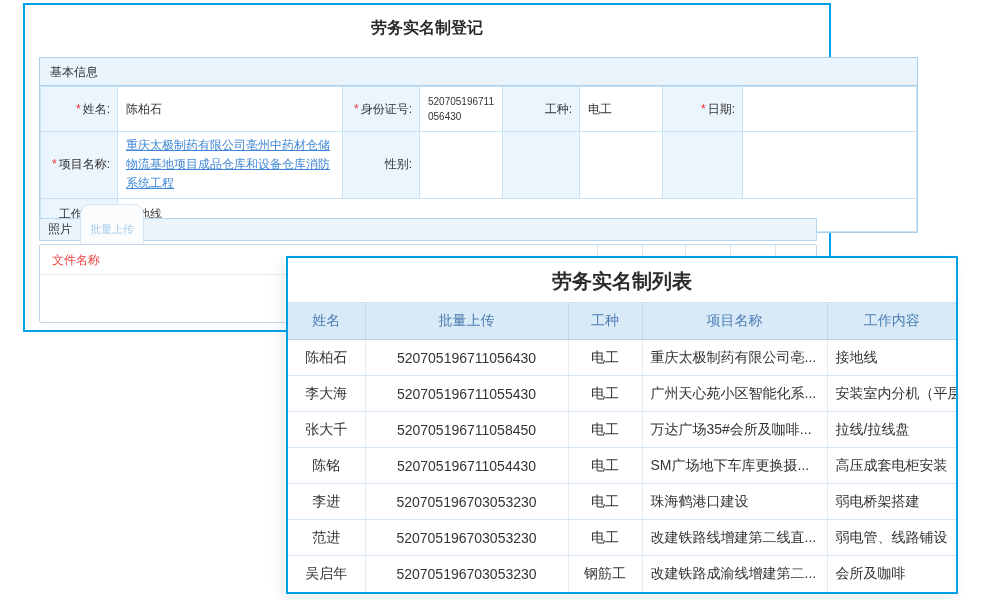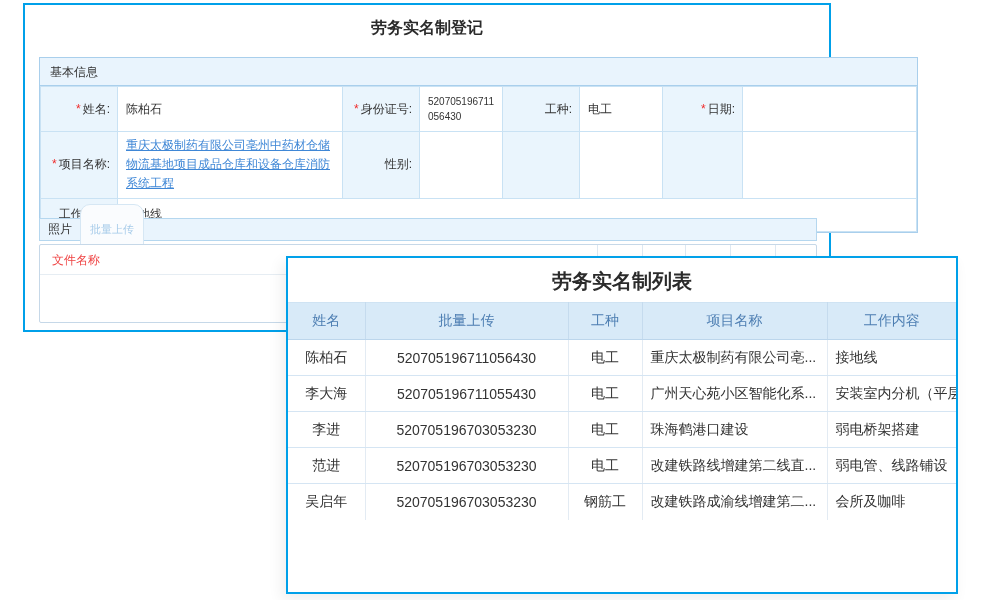--- a/index.html
+++ b/index.html
@@ -156,20 +156,34 @@
         <td class="c-work">接地线</td>
       </tr>
       <tr>
         <td class="c-name">李大海</td>
         <td class="c-id">520705196711055430</td>
         <td class="c-job">电工</td>
         <td class="c-proj">广州天心苑小区智能化系...</td>
         <td class="c-work">安装室内分机（平层、跃...</td>
       </tr>
       <tr>
+        <td class="c-name">张大千</td>
+        <td class="c-id">520705196711058450</td>
+        <td class="c-job">电工</td>
+        <td class="c-proj">万达广场35#会所及咖啡...</td>
+        <td class="c-work">拉线/拉线盘</td>
+      </tr>
+      <tr>
+        <td class="c-name">陈铭</td>
+        <td class="c-id">520705196711054430</td>
+        <td class="c-job">电工</td>
+        <td class="c-proj">SM广场地下车库更换摄...</td>
+        <td class="c-work">高压成套电柜安装</td>
+      </tr>
+      <tr>
         <td class="c-name">李进</td>
         <td class="c-id">520705196703053230</td>
         <td class="c-job">电工</td>
         <td class="c-proj">珠海鹤港口建设</td>
         <td class="c-work">弱电桥架搭建</td>
       </tr>
       <tr>
         <td class="c-name">范进</td>
         <td class="c-id">520705196703053230</td>
         <td class="c-job">电工</td>

